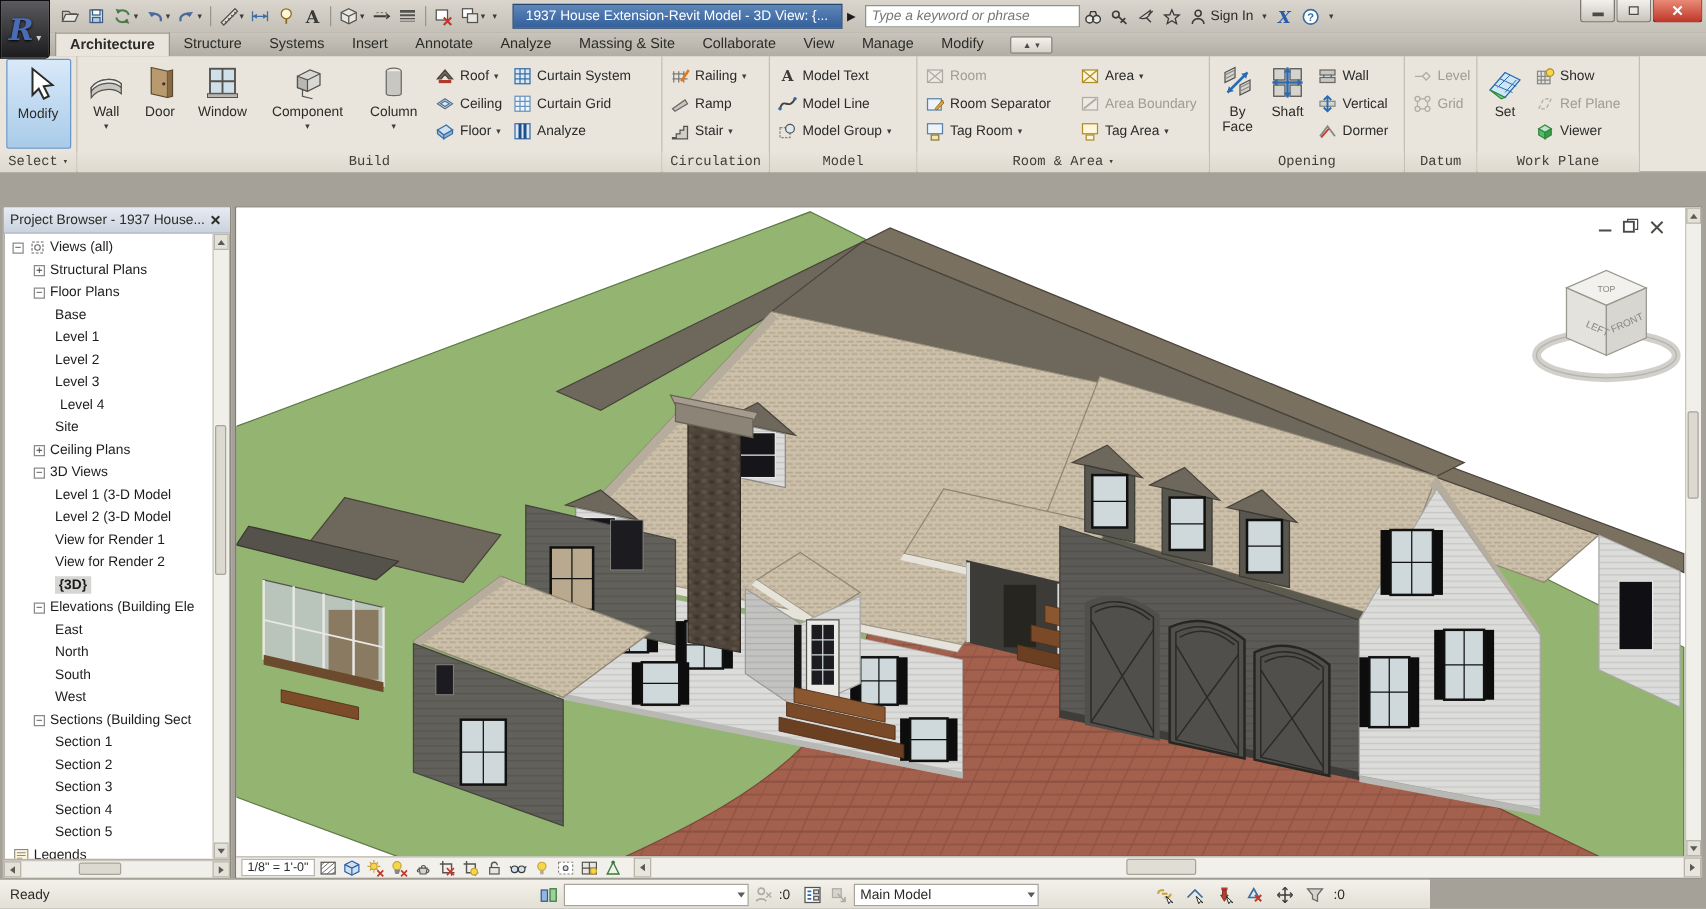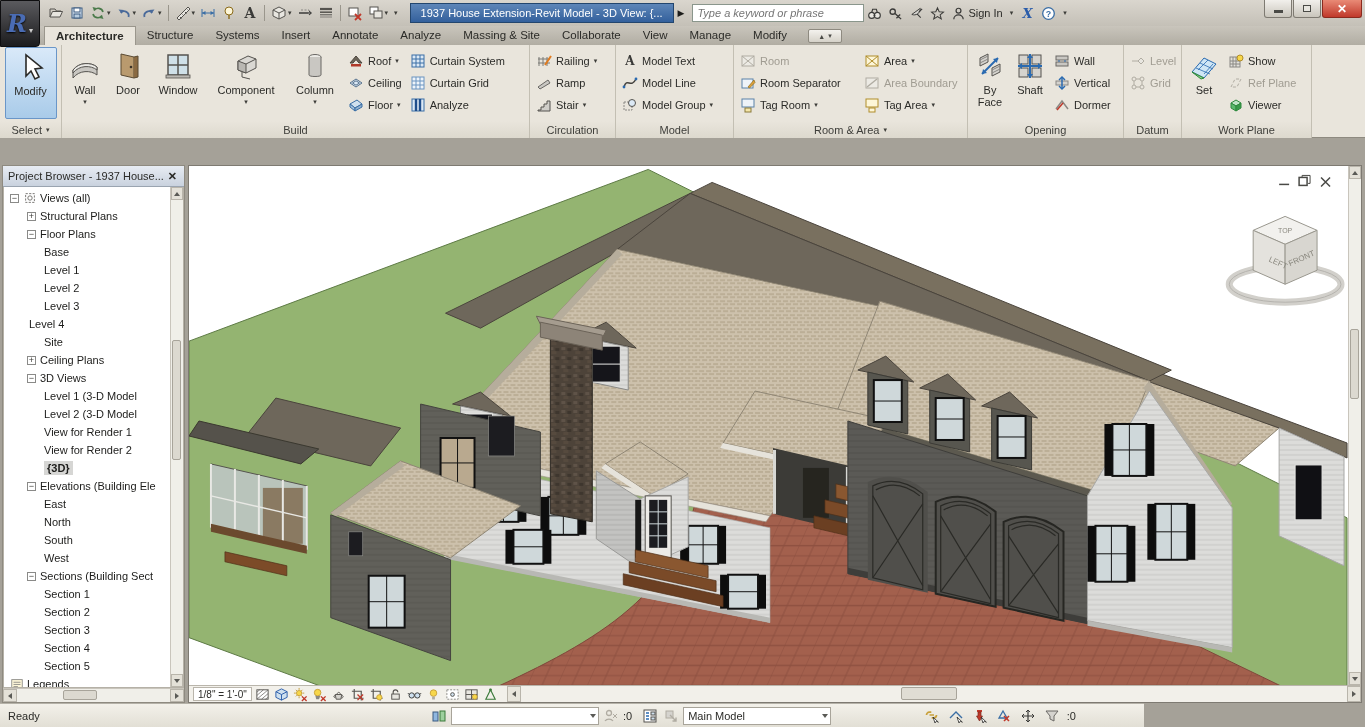--- a/index.html
+++ b/index.html
@@ -47,21 +47,21 @@
   #ribbon-min { margin-left:10px; margin-bottom:2px; width:34px; height:14px; border:1px solid #8e8a80;
     background:linear-gradient(#f4f2ee,#d6d2c9); border-radius:2px; display:flex; align-items:center; justify-content:center;
     font-size:7px; color:#4a4a46; gap:3px; }
 
   
   #ribbon { position:absolute; left:0; top:45px; width:1365px; height:93px; background:#e9e5dc;
     border-bottom:1px solid #8e8a80; display:flex; }
   .panel { height:93px; display:flex; flex-direction:column; border-right:1px solid #c3bfb3; }
   .panel-body { height:76px; display:flex; align-items:flex-start; padding:2px 3px 0 3px; gap:2px; }
   .panel-label { height:17px; display:flex; align-items:center; justify-content:center; font-size:11px;
-    color:#3e3e3a; background:linear-gradient(#e9e5dc,#ddd9ce); }
+    color:#3e3e3a; background:linear-gradient(#e9e5dc,#ddd9ce);font-family:Liberation Mono, monospace; }
   .panel-label.dd::after { content:"▾"; font-size:7px; margin-left:4px; color:#3e3e3a; }
   .bigbtn { display:flex; flex-direction:column; align-items:center; justify-content:flex-start;
     padding-top:3px; height:72px; border-radius:2px; font-size:11px; line-height:12px; text-align:center; }
   .bigbtn svg { width:32px; height:32px; }
   .bigbtn .lbl { margin-top:2px; }
   .bigbtn.dd::after { content:"▾"; font-size:7px; color:#3c3c38; }
   .bigbtn.sel { background:linear-gradient(#d9e9f9,#a9cbe9); border:1px solid #6a96c8; }
   .smallcol { display:flex; flex-direction:column; justify-content:flex-end; padding-top:3px; }
   .srow { display:flex; align-items:center; gap:4px; height:22px; font-size:11px; white-space:nowrap; padding:0 3px; }
   .srow svg { width:16px; height:16px; flex:none; }
@@ -676,21 +676,21 @@
             </div>
             <div class="trow" style="padding-left: 40px;">
               <span class="lab">Level 1</span>
             </div>
             <div class="trow" style="padding-left: 40px;">
               <span class="lab">Level 2</span>
             </div>
             <div class="trow" style="padding-left: 40px;">
               <span class="lab">Level 3</span>
             </div>
-            <div class="trow" style="padding-left: 25px;">
+            <div class="trow" style="padding-left: 44px;">
               <span class="lab">Level 4</span>
             </div>
             <div class="trow" style="padding-left: 40px;">
               <span class="lab">Site</span>
             </div>
             <div class="trow" style="padding-left: 23px;">
               <span class="exp">+</span>
               <span class="lab">Ceiling Plans</span>
             </div>
             <div class="trow" style="padding-left: 23px;">

